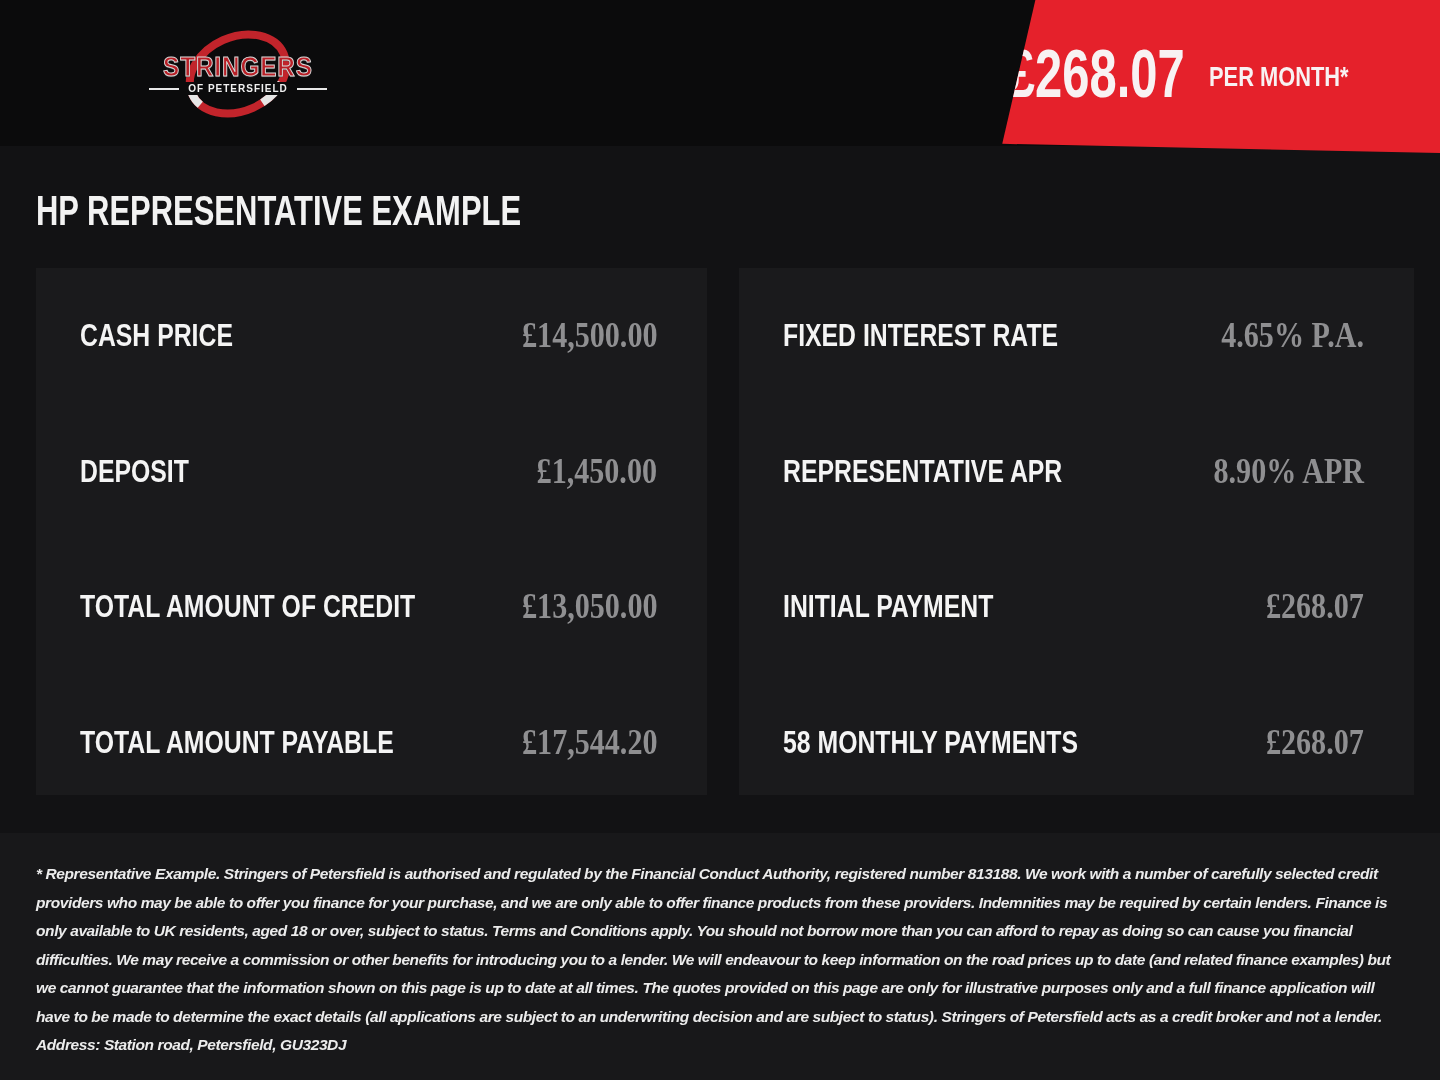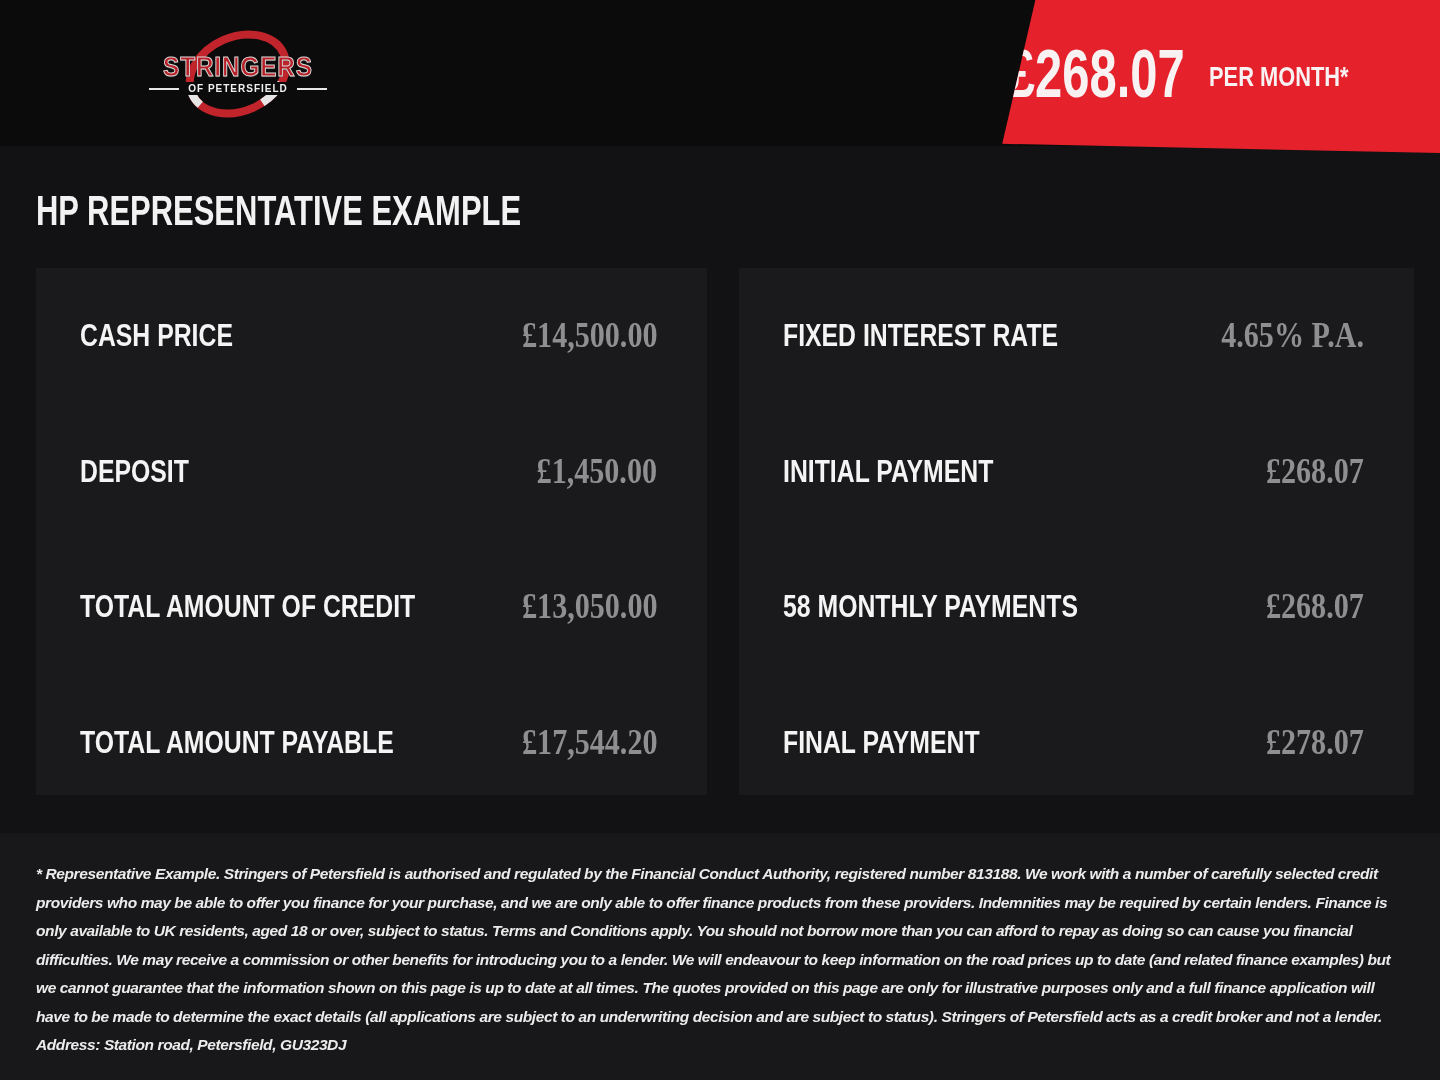--- a/index.html
+++ b/index.html
@@ -138,26 +138,26 @@
     <span class="row-value">£17,544.20</span>
   </div>
 </div>
 
 <div class="finance-panel panel-right">
   <div class="finance-row">
     <span class="row-label">FIXED INTEREST RATE</span>
     <span class="row-value">4.65% P.A.</span>
   </div>
   <div class="finance-row">
+    <span class="row-label">REPRESENTATIVE APR</span>
+    <span class="row-value">8.90% APR</span>
+  </div>
+  <div class="finance-row">
     <span class="row-label">INITIAL PAYMENT</span>
     <span class="row-value">£268.07</span>
   </div>
   <div class="finance-row">
     <span class="row-label">58 MONTHLY PAYMENTS</span>
     <span class="row-value">£268.07</span>
   </div>
-  <div class="finance-row">
-    <span class="row-label">FINAL PAYMENT</span>
-    <span class="row-value">£278.07</span>
-  </div>
 </div>
 
 <div class="disclaimer">* Representative Example. Stringers of Petersfield is authorised and regulated by the Financial Conduct Authority, registered number 813188. We work with a number of carefully selected credit providers who may be able to offer you finance for your purchase, and we are only able to offer finance products from these providers. Indemnities may be required by certain lenders. Finance is only available to UK residents, aged 18 or over, subject to status. Terms and Conditions apply. You should not borrow more than you can afford to repay as doing so can cause you financial difficulties. We may receive a commission or other benefits for introducing you to a lender. We will endeavour to keep information on the road prices up to date (and related finance examples) but we cannot guarantee that the information shown on this page is up to date at all times. The quotes provided on this page are only for illustrative purposes only and a full finance application will have to be made to determine the exact details (all applications are subject to an underwriting decision and are subject to status). Stringers of Petersfield acts as a credit broker and not a lender. Address: Station road, Petersfield, GU323DJ</div>
 
 </body></html>

